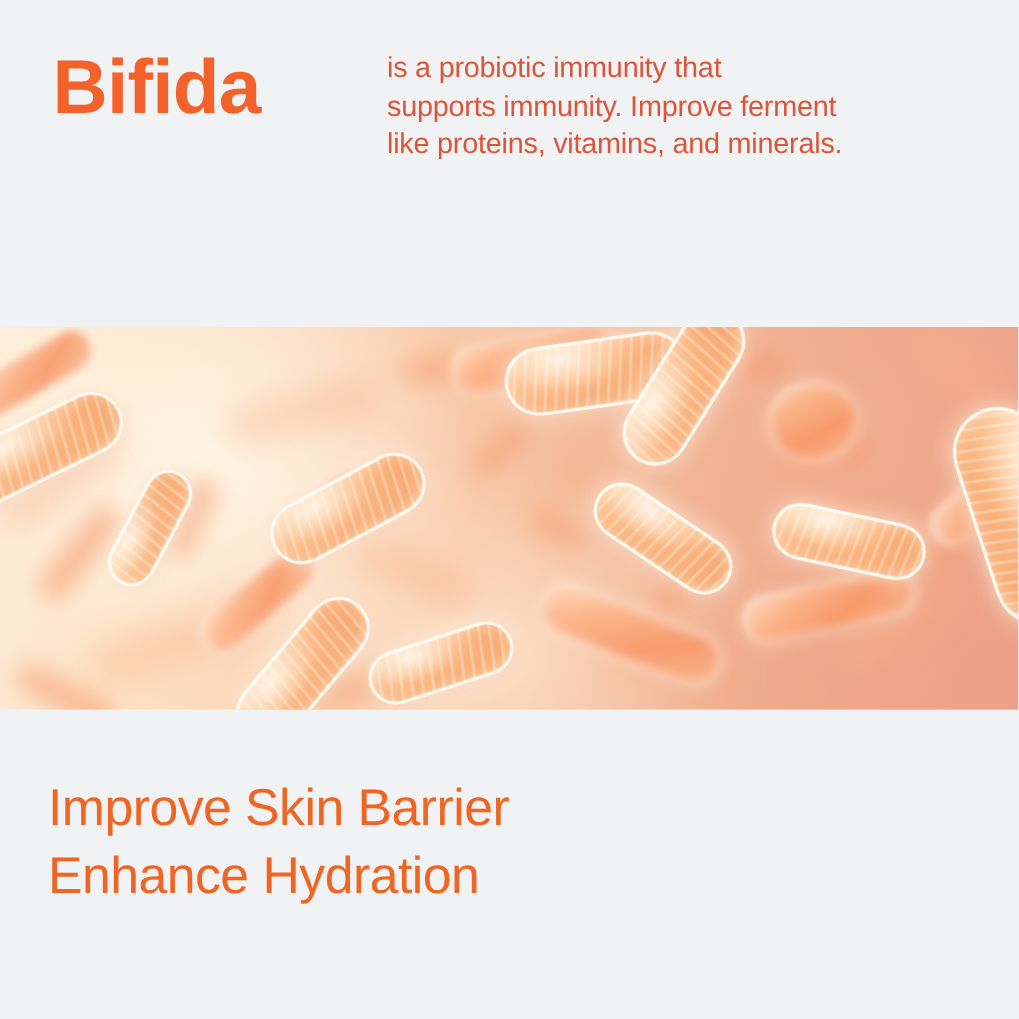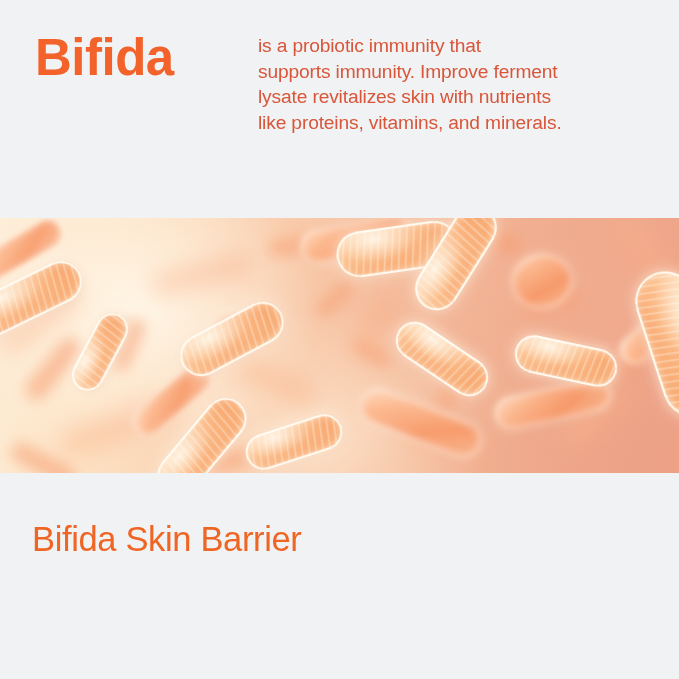--- a/index.html
+++ b/index.html
@@ -189,21 +189,20 @@
 
 <div class="card">
 
   <div class="top-section">
 
     <div class="ingredient-title">Bifida</div>
 
     <div class="ingredient-description-block ingredient-desc">
       <span class="desc-line">is a probiotic immunity that</span>
       <span class="desc-line">supports immunity. Improve ferment</span>
-      <span class="desc-line">lysate revitalizes skin with nutrients</span>
       <span class="desc-line">like proteins, vitamins, and minerals.</span>
     </div>
 
   </div>
 
   <div class="bacteria-band">
 
     <div class="band-bloom bloom-a"></div>
     <div class="band-bloom bloom-b"></div>
     <div class="band-bloom bloom-c"></div>
@@ -247,16 +246,17 @@
     <div class="rod sharp" style="left:604px;  top:96px;  width:150px; height:60px; transform:rotate(72deg);"></div>
     <div class="rod sharp" style="left:144px;  top:208px; width:116px; height:42px; transform:rotate(-50deg);"></div>
     <div class="rod sharp" style="left:-34px;  top:60px;  width:120px; height:42px; transform:rotate(-26deg);"></div>
     <div class="rod sharp" style="left:244px;  top:206px; width:100px; height:36px; transform:rotate(-18deg);"></div>
     <div class="rod sharp" style="left:390px;  top:122px; width:104px; height:38px; transform:rotate(34deg);"></div>
     <div class="rod sharp" style="left:58px;   top:118px; width:84px;  height:32px; transform:rotate(-62deg);"></div>
 
   </div>
 
   <div class="benefits">
-    <span class="benefit-line">Bifida Skin Barrier</span>
+    <span class="benefit-line">Improve Skin Barrier</span>
+    <span class="benefit-line">Enhance Hydration</span>
   </div>
 
 </div>
 
 </body></html>

